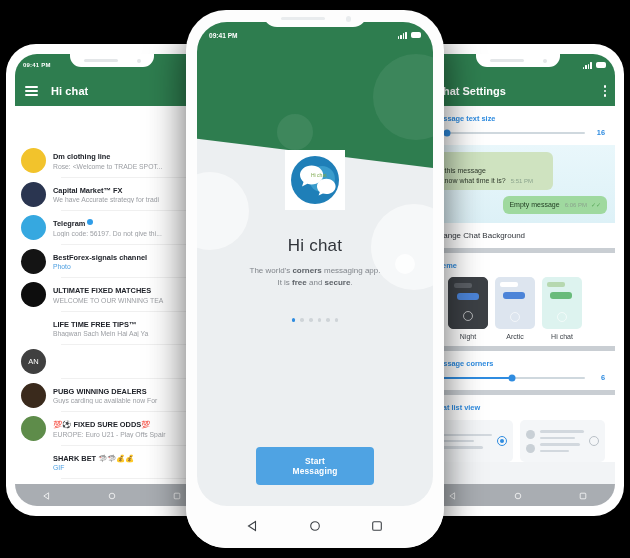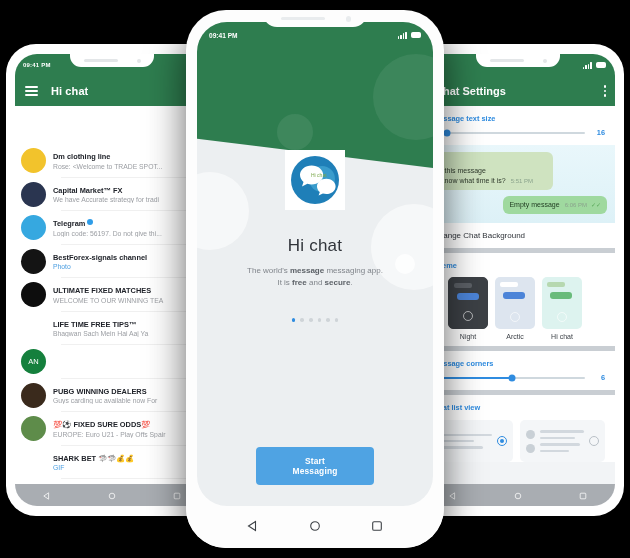--- a/index.html
+++ b/index.html
@@ -188,21 +188,21 @@
             </span>
           </div>
           <div class="chat-row">
             <span class="avatar" style="background: rgb(255, 255, 255);"></span>
             <span class="ctext">
               <div class="cname">LIFE TIME FREE TIPS™</div>
               <div class="cmsg">Bhagwan Sach Mein Hai Aaj Ya</div>
             </span>
           </div>
           <div class="chat-row">
-            <span class="avatar" style="background: #15803d; color: rgb(255, 255, 255); font-size: 7.5px; font-weight: normal; display: flex; align-items: center; justify-content: center;">AN</span>
+            <span class="avatar" style="background: #404040; color: rgb(255, 255, 255); font-size: 7.5px; font-weight: normal; display: flex; align-items: center; justify-content: center;">AN</span>
           </div>
           <div class="chat-row">
             <span class="avatar" style="background: rgb(58, 42, 28);"></span>
             <span class="ctext">
               <div class="cname">PUBG WINNING DEALERS</div>
               <div class="cmsg">Guys carding uc available now   For</div>
             </span>
           </div>
           <div class="chat-row">
             <span class="avatar" style="background: rgb(94, 140, 74);"></span>
@@ -429,21 +429,21 @@
           <circle cx="33" cy="25" r="13" fill="#3a9ccc"></circle>
           <path d="M11 21c0-5.2 5.2-9.4 11.6-9.4S34.2 15.8 34.2 21s-5.2 9.4-11.6 9.4c-1.5 0-2.9-.2-4.2-.6l-5.4 2.6 1.5-4.4C12.5 26.2 11 23.7 11 21z" fill="#fff"></path>
           <path d="M28 32.4c0-4.2 4.2-7.6 9.3-7.6s9.3 3.4 9.3 7.6-4.2 7.6-9.3 7.6c-1.2 0-2.3-.2-3.4-.5l-4.3 2.1 1.2-3.6c-1.7-1.4-2.8-3.4-2.8-5.6z" fill="#fff"></path>
           <text x="22" y="23" font-size="5" fill="#7aa84a" font-family="'Liberation Sans',sans-serif">Hi chat</text>
         </svg>
       </div>
 
       <div class="c-head">Hi chat</div>
 
       <div class="c-sub">
-        <span>The world's </span><b>message</b><span> messaging app.</span><br>
+        <span>The world's </span><b>corners</b><span> messaging app.</span><br>
         <span>It is </span><b>free</b><span> and </span><b>secure</b><span>.</span>
       </div>
 
       <div class="c-dots" id="c-dots">
           <i class="on"></i>
           <i></i>
           <i></i>
           <i></i>
           <i></i>
           <i></i>

